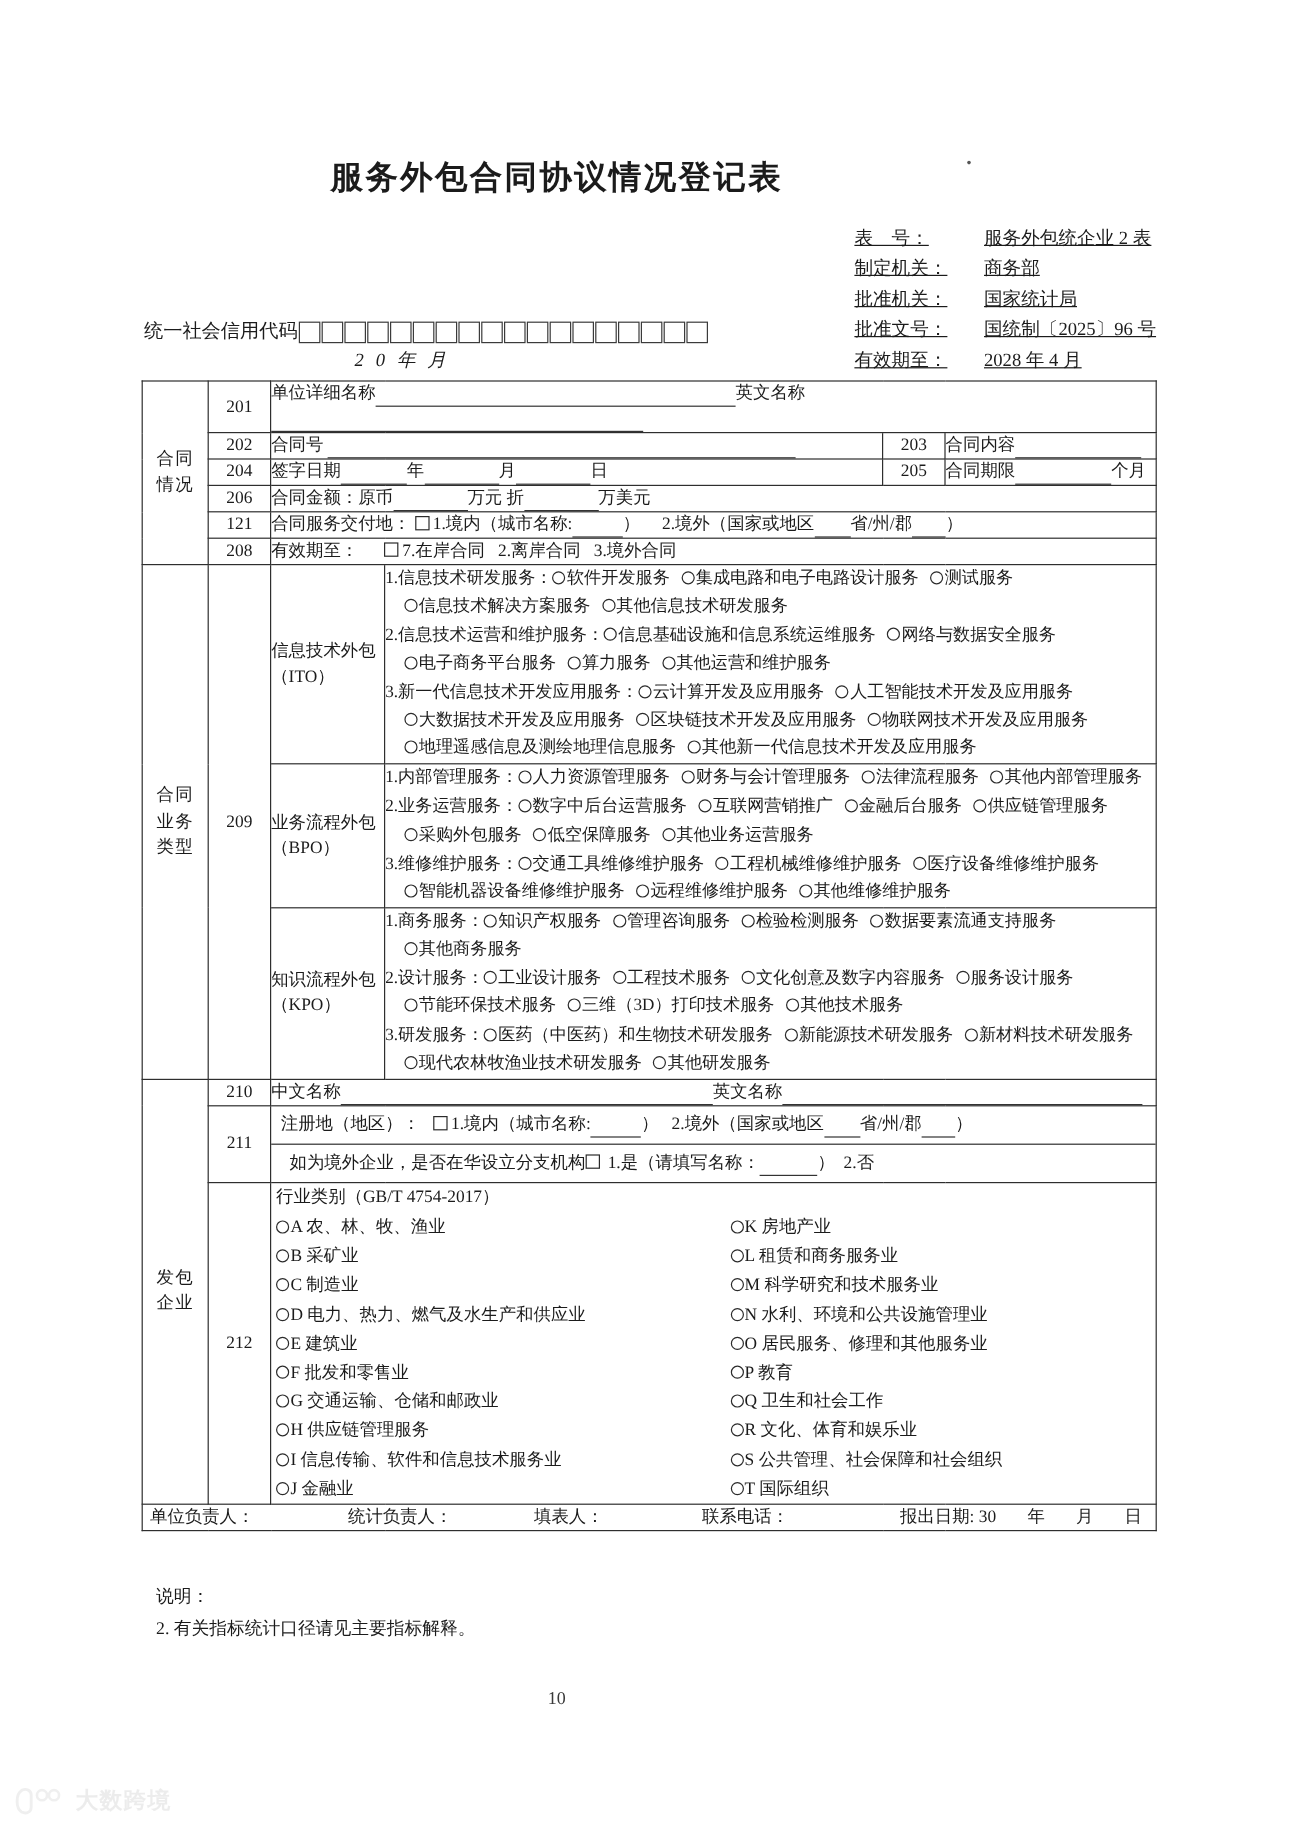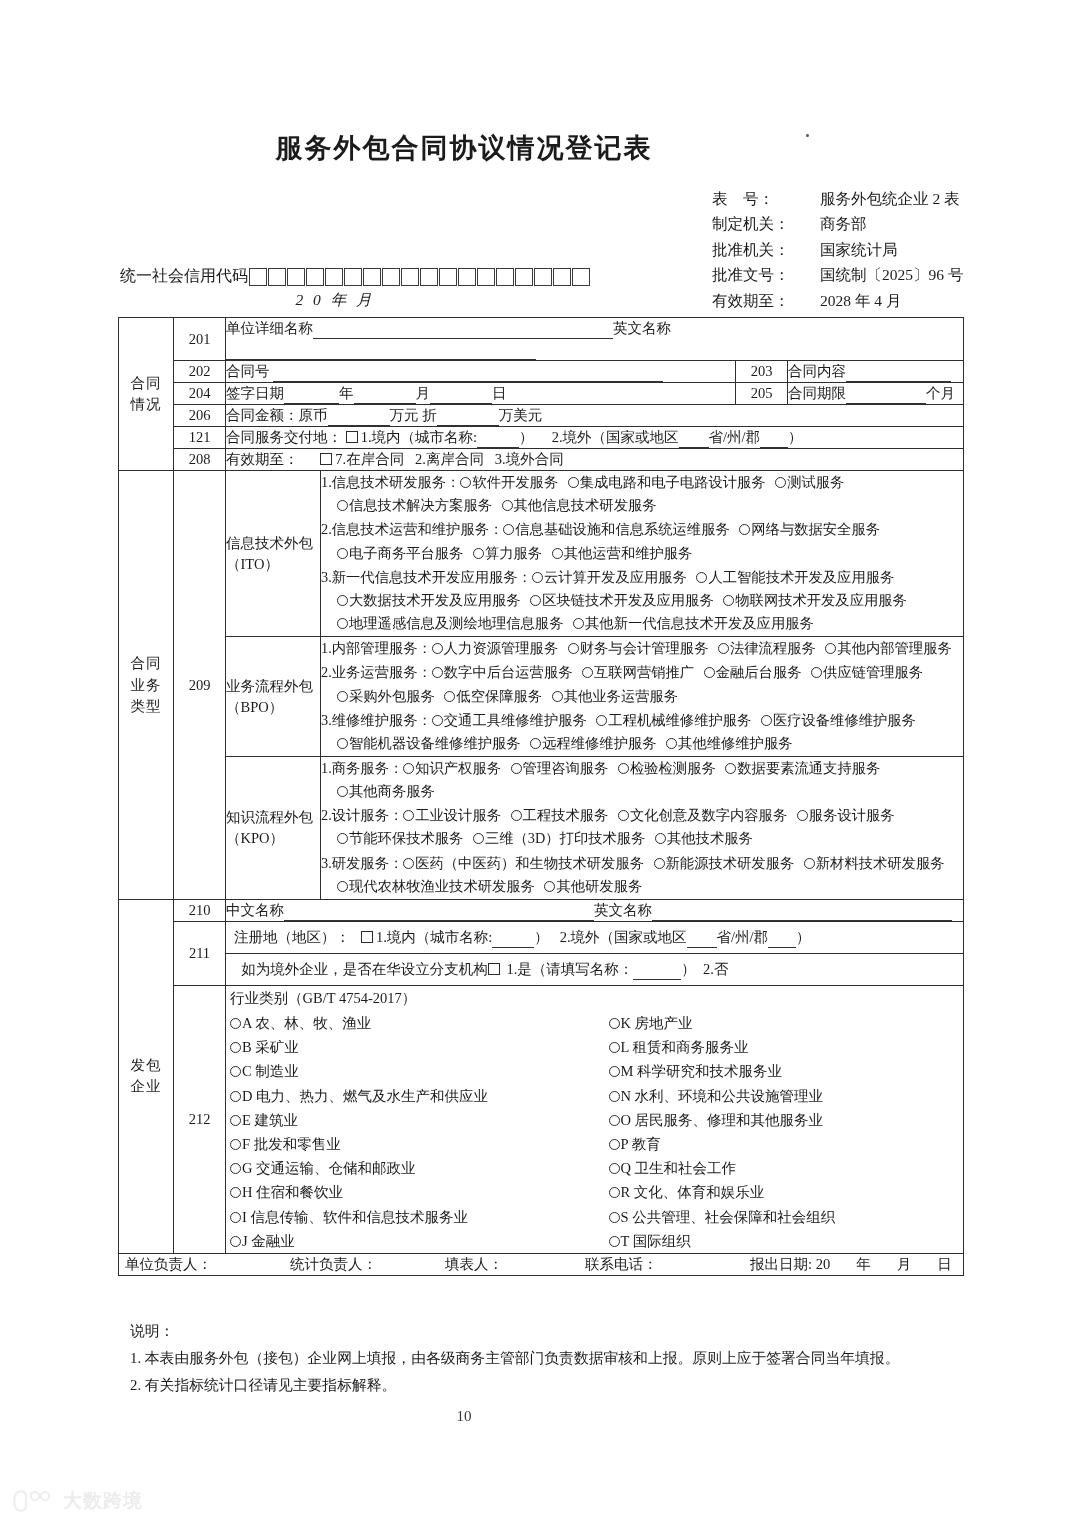--- a/index.html
+++ b/index.html
@@ -33,21 +33,21 @@
     width:3px;height:3px;background:#555;border-radius:50%;
   }
 
   
   .meta{
     position:absolute;
     left:712px;top:186px;
     font-size:15.5px;
     line-height:25.4px;
   }
-  .meta-row{display:flex;}
+  .meta-row{display:flex;text-decoration:underline;}
   .meta-key{width:108px;white-space:pre;}
   .meta-val{white-space:nowrap;}
 
   
   .credit{
     position:absolute;
     left:120px;top:266px;
     font-size:16px;
     display:flex;align-items:center;text-align:right;
   }
@@ -388,21 +388,21 @@
         <div class="ind-title">行业类别（GB/T 4754-2017）</div>
         <div class="ind-grid">
           <div class="ind-col left" id="ind-left">
                 <div class="ind-item"><span class="ci"></span><span>A 农、林、牧、渔业</span></div>
                 <div class="ind-item"><span class="ci"></span><span>B 采矿业</span></div>
                 <div class="ind-item"><span class="ci"></span><span>C 制造业</span></div>
                 <div class="ind-item"><span class="ci"></span><span>D 电力、热力、燃气及水生产和供应业</span></div>
                 <div class="ind-item"><span class="ci"></span><span>E 建筑业</span></div>
                 <div class="ind-item"><span class="ci"></span><span>F 批发和零售业</span></div>
                 <div class="ind-item"><span class="ci"></span><span>G 交通运输、仓储和邮政业</span></div>
-                <div class="ind-item"><span class="ci"></span><span>H 住宿和餐饮业</span></div>
+                <div class="ind-item"><span class="ci"></span><span>H 供应链管理服务</span></div>
                 <div class="ind-item"><span class="ci"></span><span>I 信息传输、软件和信息技术服务业</span></div>
                 <div class="ind-item"><span class="ci"></span><span>J 金融业</span></div>
               </div>
           <div class="ind-col right" id="ind-right">
                 <div class="ind-item"><span class="ci"></span><span>K 房地产业</span></div>
                 <div class="ind-item"><span class="ci"></span><span>L 租赁和商务服务业</span></div>
                 <div class="ind-item"><span class="ci"></span><span>M 科学研究和技术服务业</span></div>
                 <div class="ind-item"><span class="ci"></span><span>N 水利、环境和公共设施管理业</span></div>
                 <div class="ind-item"><span class="ci"></span><span>O 居民服务、修理和其他服务业</span></div>
                 <div class="ind-item"><span class="ci"></span><span>P 教育</span></div>
@@ -415,33 +415,32 @@
       </td>
     </tr>
 
     <tr class="sig-row">
       <td colspan="6">
         <div class="sig">
           <span style="width:165px">单位负责人：</span>
           <span style="width:155px">统计负责人：</span>
           <span style="width:140px">填表人：</span>
           <span style="width:165px">联系电话：</span>
-          <span>报出日期: 20</span>
+          <span>报出日期: 30</span>
           <span style="padding-left:26px">年</span>
           <span style="padding-left:26px">月</span>
           <span style="padding-left:26px">日</span>
         </div>
       </td>
     </tr>
   </tbody>
     </table>
 
   <div class="notes">
     <div class="n-title">说明：</div>
-    <div>1. 本表由服务外包（接包）企业网上填报，由各级商务主管部门负责数据审核和上报。原则上应于签署合同当年填报。</div>
     <div>2. 有关指标统计口径请见主要指标解释。</div>
   </div>
 
   <div class="pageno">10</div>
 
   <div class="watermark">
     <div class="wm-mark">
       <svg width="44" height="26" viewBox="0 0 44 26" aria-hidden="true">
         <path d="M6 4 C1 7, 1 19, 6 22 C10 24, 14 22, 14 18 L14 8 C14 4, 10 2, 6 4 Z" fill="none" stroke="#e6e6e6" stroke-width="2.4"></path>
         <circle cx="23" cy="8" r="4.2" fill="none" stroke="#e6e6e6" stroke-width="2.2"></circle>

